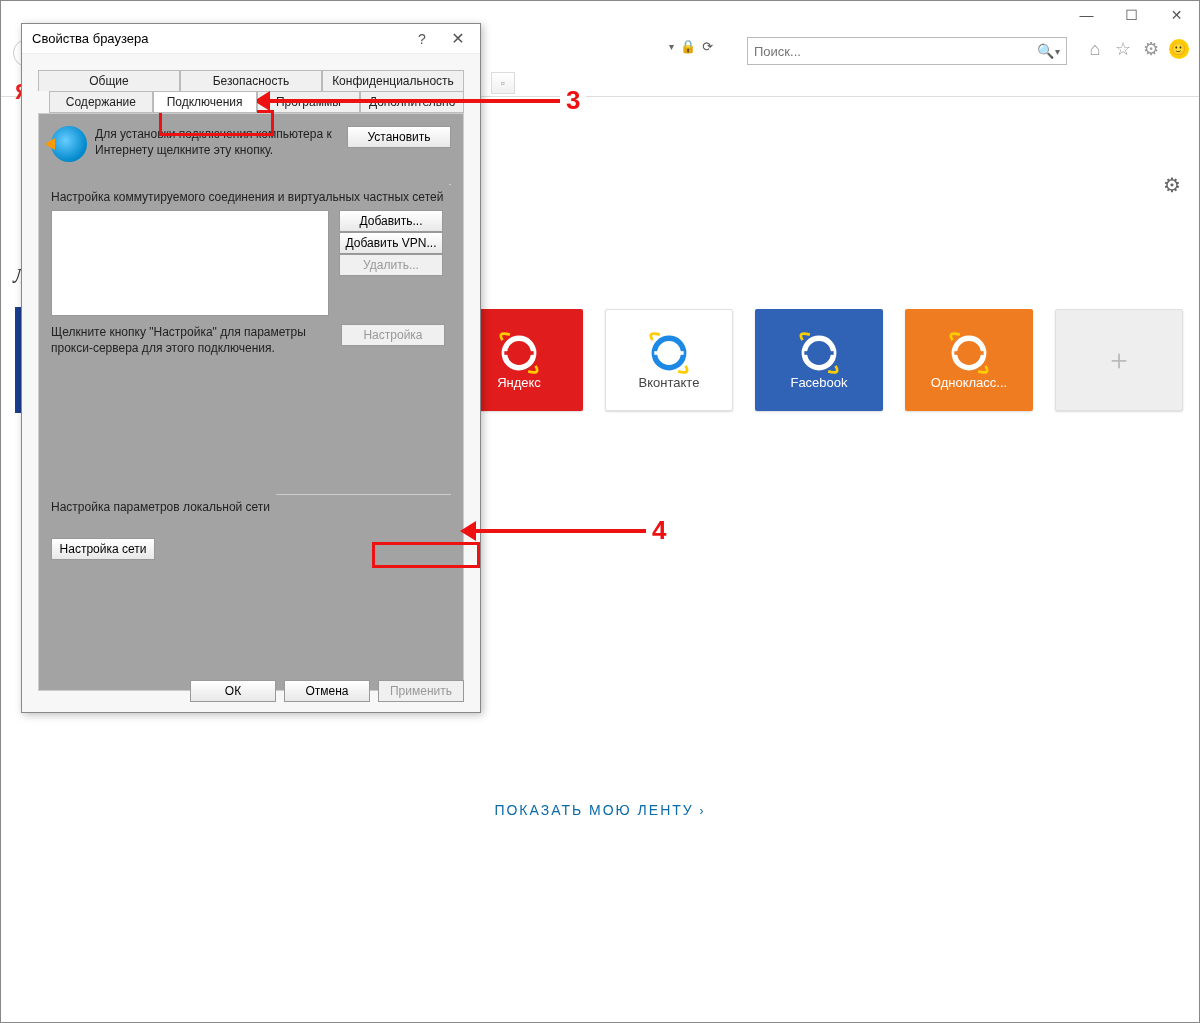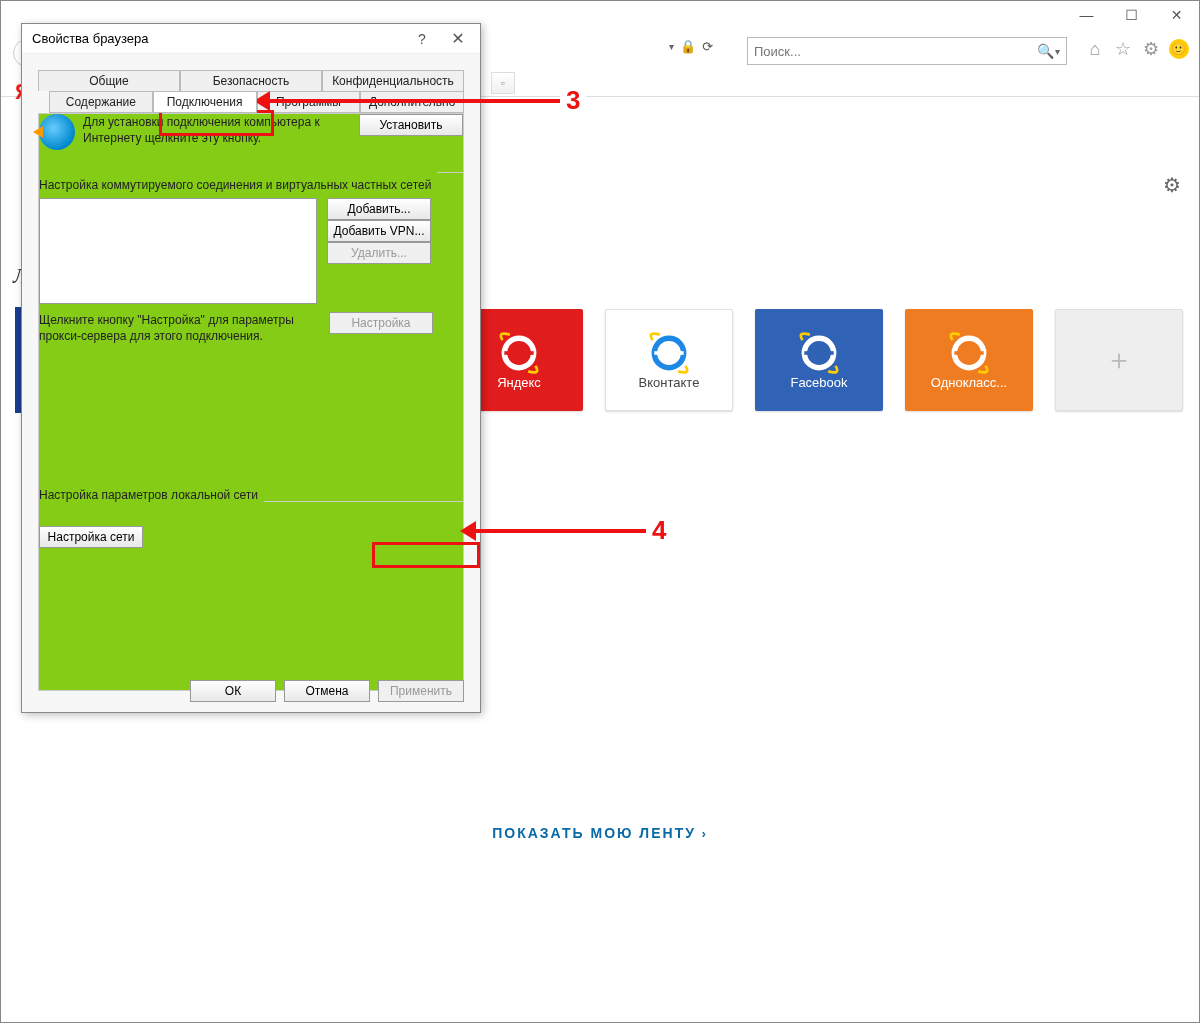--- a/index.html
+++ b/index.html
@@ -32,21 +32,21 @@
 .tile { width: 128px; height: 102px; border-radius: 2px; display: flex; flex-direction: column; align-items: center; justify-content: center; color: #fff; box-shadow: 0 1px 2px rgba(0,0,0,0.15);}
 .tile-label { font-size: 13px; }
 .tile-red { background: #e11c1c; }
 .tile-white { background: #fff; color: #444; border: 1px solid #e0e0e0;}
 .tile-white .tile-label{ color:#444;}
 .tile-blue { background: #3062b5; }
 .tile-orange { background: #f07c22; }
 .tile-grey { background: #eee; border: 1px solid #e0e0e0; display:flex; align-items:center; justify-content:center;}
 .tile-grey .plus { font-size: 28px; color: #bbb; font-weight: 300;}
 
-.feed-link { position: absolute; left: 0; right: 0; top: 824px; text-align: center; color: #0a6aa8; font-size: 14px; letter-spacing: 2px; font-weight: 700; }
+.feed-link { position: absolute; left: 0; right: 0; top: 801px; text-align: center; color: #0a6aa8; font-size: 14px; letter-spacing: 2px; font-weight: 400; }
 .feed-link .chev { font-size: 12px; }
 
 
 .ie-svg { width: 44px; height: 44px; }
 
 
 .dialog { position: absolute; left: 20px; top: 22px; width: 460px; height: 690px; background: #fff; border: 1px solid #888; box-shadow: 2px 2px 8px rgba(0,0,0,0.25); }
 .dlg-title { height: 30px; display: flex; align-items: center; padding: 0 10px; font-size: 13px; background: #fff; border-bottom: 1px solid #eee; gap: 12px;}
 .dlg-title .t { flex: 1; }
 .dlg-title .q { width: 24px; text-align: center; font-size: 14px; color: #555;}
@@ -57,37 +57,37 @@
 .tabrow2 { display: flex; margin: 0 8px 0 19px; }
 .dtab { flex: 1; border: 1px solid #bbb; background: #f0f0f0; font-size: 12px; padding: 3px 0; text-align: center; color: #222; position:relative; }
 .tabrow1 .dtab { border-bottom: none; }
 .tabrow2 .dtab { }
 .dtab.active { background: #fff; z-index: 2; }
 
 .tab-highlight { position: absolute; border: 3px solid #e11; pointer-events: none; }
 .hl-tab { left: 137px; top: 56px; width: 115px; height: 26px; }
 .hl-lan { left: 350px; top: 488px; width: 108px; height: 26px; }
 
-.content-panel { background: #84cc16; border: 1px solid #ccc; margin: 0 8px 8px 8px; padding: 0; height: 578px; position: relative; }
+.content-panel { background: #a3a3a3; border: 1px solid #ccc; margin: 0 8px 8px 8px; padding: 12px; height: 578px; position: relative; }
 .install-row { display: flex; align-items: flex-start; gap: 8px; }
 .globe-icon { width: 36px; height: 36px; background: radial-gradient(circle at 40% 40%, #6cf 0%, #08c 70%); border-radius: 50%; position: relative; }
 .globe-icon::after{ content:""; position:absolute; left:-6px; top:12px; width:0;height:0;border-top:6px solid transparent;border-bottom:6px solid transparent;border-right:10px solid #f90;}
 .install-text { flex: 1; font-size: 12px; color: #222; line-height: 1.35; }
 .dlg-btn { width: 104px; height: 22px; border: 1px solid #999; background: linear-gradient(#fff,#e8e8e8); font-size: 12px; display:flex; align-items:center; justify-content:center; }
 .dlg-btn.disabled { color: #999; background: #f0f0f0; }
 
 .section-title { font-size: 12px; color: #222; margin-top: 14px; }
 .section-line { flex:1; height:1px; background:#ccc; margin-left:6px; margin-top:8px;}
 .section-row { display:flex; align-items:flex-start;}
 .conn-list { width: 278px; height: 106px; border: 1px solid #999; background: #fff; margin-top: 6px; }
 .right-buttons { display: flex; flex-direction: column; gap: 0; margin-top: 6px; }
 .hint-text { font-size: 12px; color: #222; margin-top: 8px; width: 280px; line-height:1.35;}
 .lan-row { display: flex; gap: 10px; margin-top: 24px; }
 .lan-text { font-size: 12px; color: #222; width: 290px; line-height:1.35;}
-.lan-section-title{ margin-top: 130px; align-items: flex-end;}
+.lan-section-title{ margin-top: 130px;}
 
 .dlg-footer { position: absolute; bottom: 10px; right: 16px; display: flex; gap: 8px; }
 .dlg-footer .dlg-btn{ width:86px; }
 
 
 .arrow { position: absolute; display: flex; align-items: center; }
 .arrow-line { height: 4px; background: #e11; }
 .arrow-head { width: 0; height: 0; border-top: 10px solid transparent; border-bottom: 10px solid transparent; }
 .arrow-head.left { border-right: 16px solid #e11; }
 .arrow-num { background: #fff; color: #e11; font-weight: bold; font-size: 26px; padding: 0 6px; }

